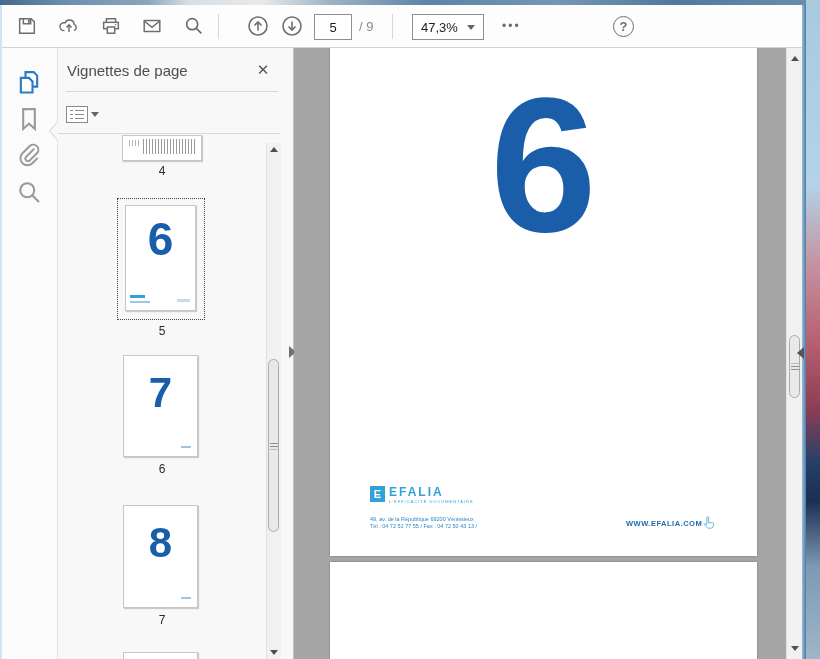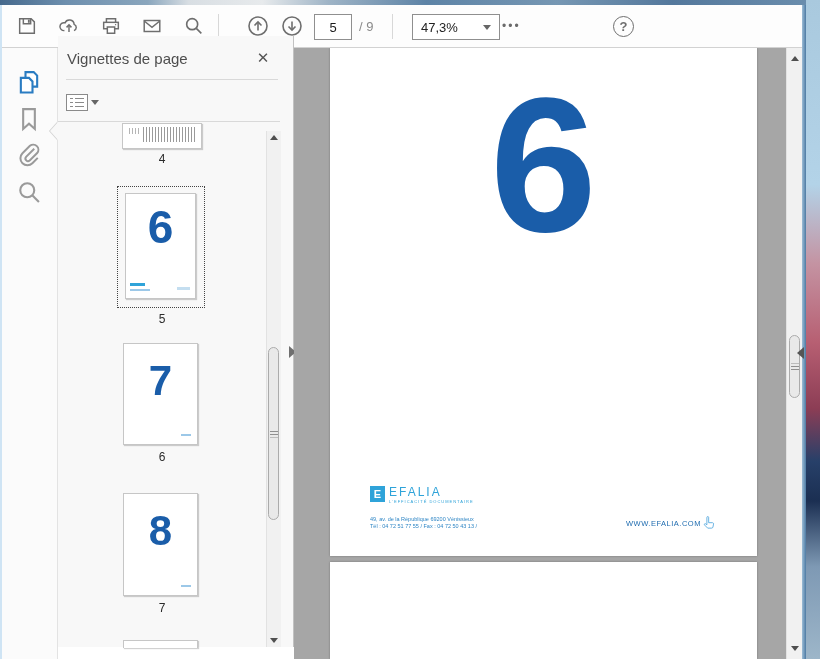--- a/index.html
+++ b/index.html
@@ -17,38 +17,38 @@
 
   
   .toolbar{position:absolute;left:2px;top:5px;width:800px;height:43px;background:#fdfdfd;border-bottom:1px solid #d2d2d2;}
   .tb-item{position:absolute;top:0;height:42px;display:flex;align-items:center;justify-content:center;}
   .icon-btn{cursor:pointer;}
   .icon-btn svg{display:block;}
   .tb-sep{position:absolute;top:9px;width:1px;height:25px;background:#d8d8d8;}
   .page-input{position:absolute;left:312px;top:9px;width:38px;height:26px;border:1px solid #8f8f8f;background:#fff;
     text-align:center;font-size:13px;color:#1b1b1b;padding:0;}
   .page-total{position:absolute;left:357px;top:0;height:43px;display:flex;align-items:center;color:#8a8a8a;font-size:13px;}
-  .zoom-box{position:absolute;left:410px;top:9px;width:88px;height:26px;border:1px solid #8f8f8f;background:#fff;
+  .zoom-box{position:absolute;left:410px;top:9px;width:72px;height:26px;border:1px solid #8f8f8f;background:#fff;
     display:flex;align-items:center;justify-content:space-between;padding:0 8px;cursor:pointer;}
   .zoom-box span{font-size:13px;color:#222;}
   .caret-down{width:0;height:0;border-left:4px solid transparent;border-right:4px solid transparent;border-top:5px solid #666;}
   .more-dots{position:absolute;left:500px;top:0;height:42px;display:flex;align-items:center;color:#6b6b6b;font-size:12px;letter-spacing:2px;cursor:pointer;}
   .help-circle{position:absolute;left:611px;top:11px;width:21px;height:21px;border:1.6px solid #6e6e6e;border-radius:50%;
     display:flex;align-items:center;justify-content:center;font-size:13px;font-weight:bold;color:#6e6e6e;cursor:pointer;}
   .signin{position:absolute;left:685px;top:0;height:42px;display:flex;align-items:center;font-size:15px;color:#435c66;cursor:pointer;}
 
   
   .nav-strip{position:absolute;left:2px;top:48px;width:56px;height:611px;background:#fbfbfb;border-right:1px solid #e3e3e3;}
   .nav-icon{position:absolute;left:13px;width:28px;height:28px;cursor:pointer;}
   .nav-notch{position:absolute;left:48px;top:74px;width:0;height:0;
     border-top:9px solid transparent;border-bottom:9px solid transparent;border-right:8px solid #f8f8f8;
     filter:drop-shadow(-1px 0 0 #cfcfcf);}
 
   
-  .panel{position:absolute;left:58px;top:36px;width:236px;height:611px;background:#f8f8f8;border-right:1px solid #c2c2c2;}
+  .panel{position:absolute;left:58px;top:48px;width:236px;height:611px;background:#f8f8f8;border-right:1px solid #c2c2c2;}
   .panel-title{position:absolute;left:9px;top:14px;font-size:15px;color:#4e4e4e;}
   .panel-close{position:absolute;left:194px;top:11px;width:22px;height:22px;display:flex;align-items:center;justify-content:center;
     font-size:15px;color:#555;cursor:pointer;}
   .panel-sep1{position:absolute;left:8px;top:43px;width:212px;height:1px;background:#d9d9d9;}
   .options-btn{position:absolute;left:8px;top:56px;width:34px;height:20px;display:flex;align-items:center;gap:3px;cursor:pointer;}
   .options-glyph{width:22px;height:17px;border:1px solid #8a8a8a;background:#fff;position:relative;}
   .options-glyph i{position:absolute;left:3px;height:1.5px;background:#8a8a8a;width:3px;}
   .options-glyph b{position:absolute;left:8px;height:1.5px;background:#8a8a8a;width:9px;}
   .panel-sep2{position:absolute;left:0;top:85px;width:222px;height:1px;background:#d9d9d9;}
 
@@ -71,24 +71,24 @@
   .sb-arrow{position:absolute;left:0;width:100%;display:flex;justify-content:center;cursor:pointer;}
 
   
   .doc-area{position:absolute;left:294px;top:48px;width:508px;height:611px;background:#a6a6a6;overflow:hidden;}
   .doc-page{position:absolute;left:36px;width:427px;background:#fff;box-shadow:0 0 2px rgba(0,0,0,.3);}
   .big-number{position:absolute;left:0;top:22px;width:100%;text-align:center;
     font-size:192px;line-height:190px;font-weight:bold;color:#1a5da9;}
   .logo-row{position:absolute;left:40px;top:438px;display:flex;align-items:flex-start;gap:4px;}
   .logo-mark{width:15px;height:16px;background:#2fa3d9;color:#fff;font-weight:bold;font-size:11px;
     display:flex;align-items:center;justify-content:center;}
-  .logo-name{font-size:12px;font-weight:normal;color:#2fa3d9;letter-spacing:2px;line-height:12px;}
+  .logo-name{font-size:12px;font-weight:bold;color:#2fa3d9;letter-spacing:2px;line-height:12px;}
   .logo-tag{font-size:4px;color:#2fa3d9;letter-spacing:1px;margin-top:1px;}
   .addr{position:absolute;left:40px;top:468px;font-size:5.5px;line-height:7px;color:#2f86c5;}
-  .site{position:absolute;left:296px;top:471px;font-size:7.5px;font-weight:normal;letter-spacing:.5px;color:#1f6cb0;cursor:pointer;}
+  .site{position:absolute;left:296px;top:471px;font-size:7.5px;font-weight:bold;letter-spacing:.5px;color:#1f6cb0;cursor:pointer;}
   .hand-cursor{position:absolute;left:372px;top:468px;}
 
   .splitter-left{position:absolute;left:289px;top:346px;width:0;height:0;cursor:pointer;
     border-top:6px solid transparent;border-bottom:6px solid transparent;border-left:7px solid #6f6f6f;}
   .splitter-right{position:absolute;left:797px;top:347px;width:0;height:0;cursor:pointer;
     border-top:6px solid transparent;border-bottom:6px solid transparent;border-right:7px solid #555;}
 </style>
 </head>
 <body>
 

